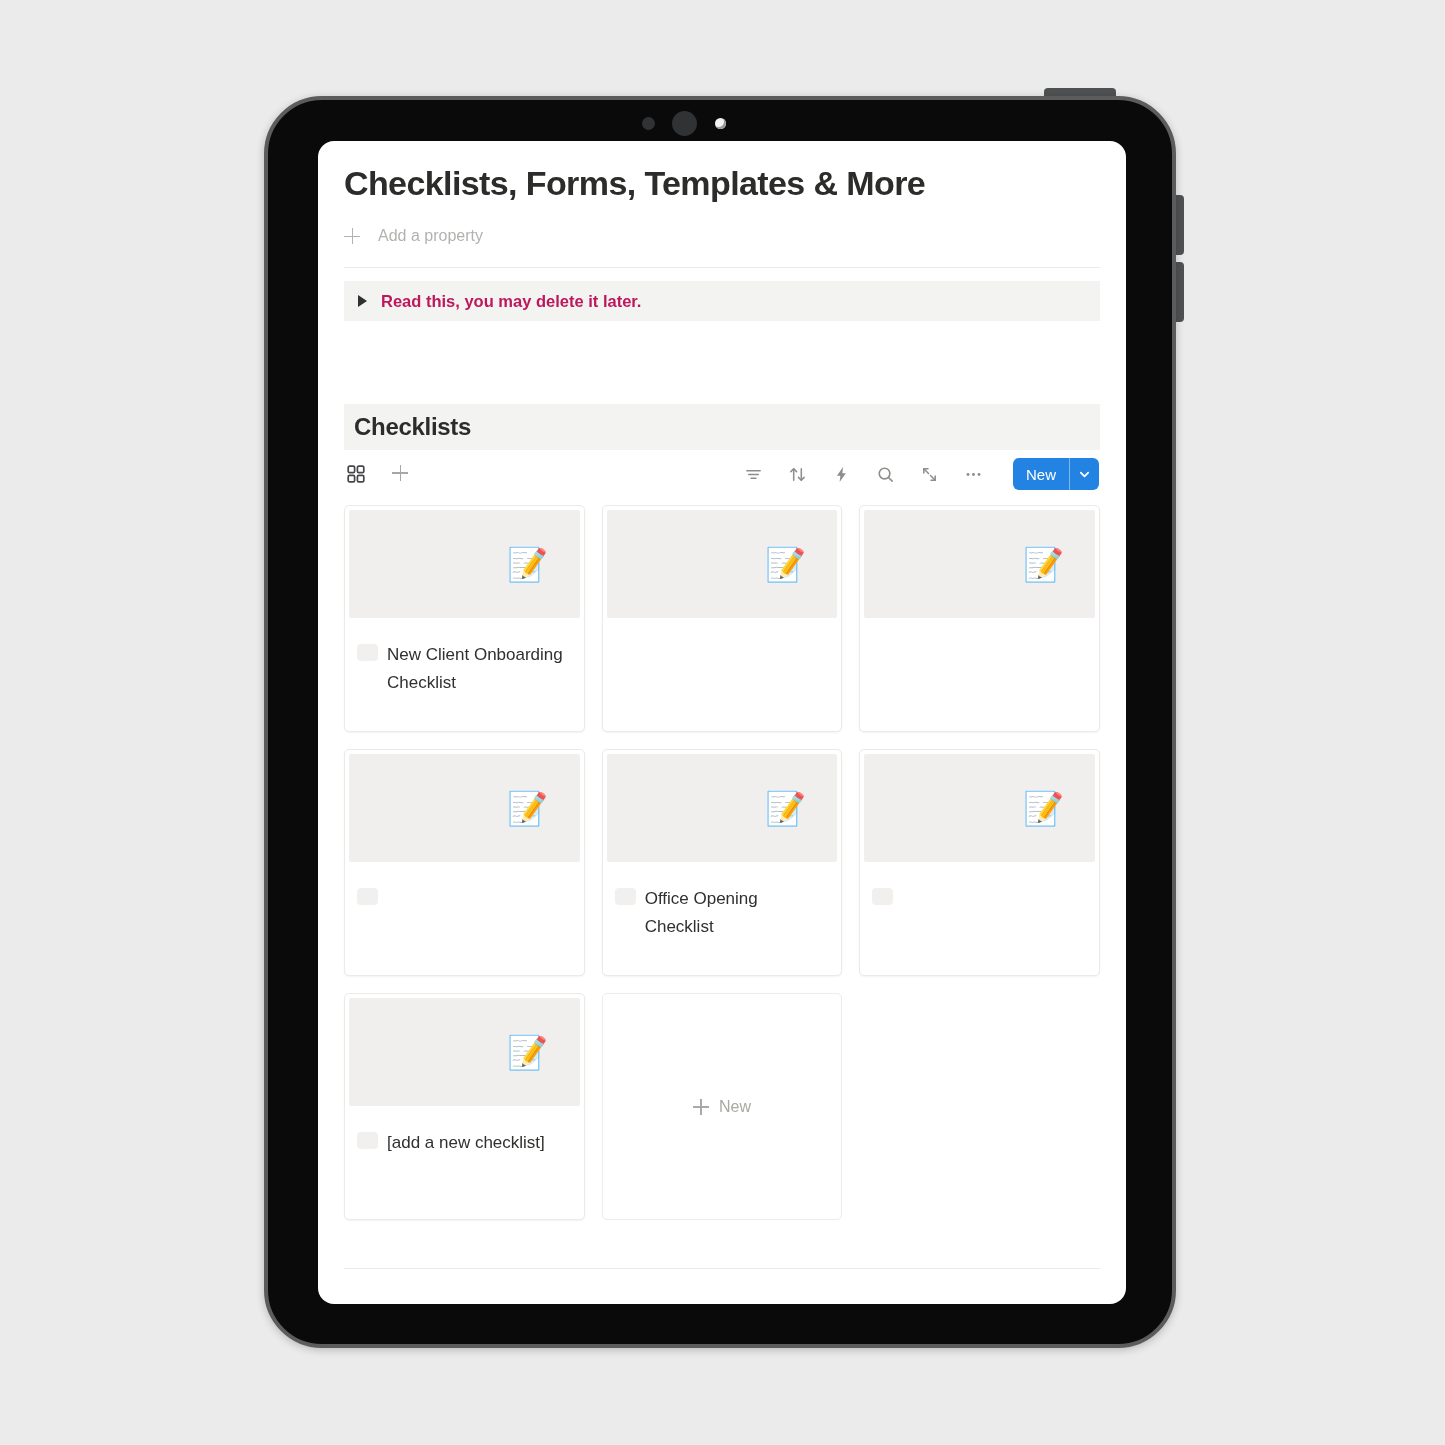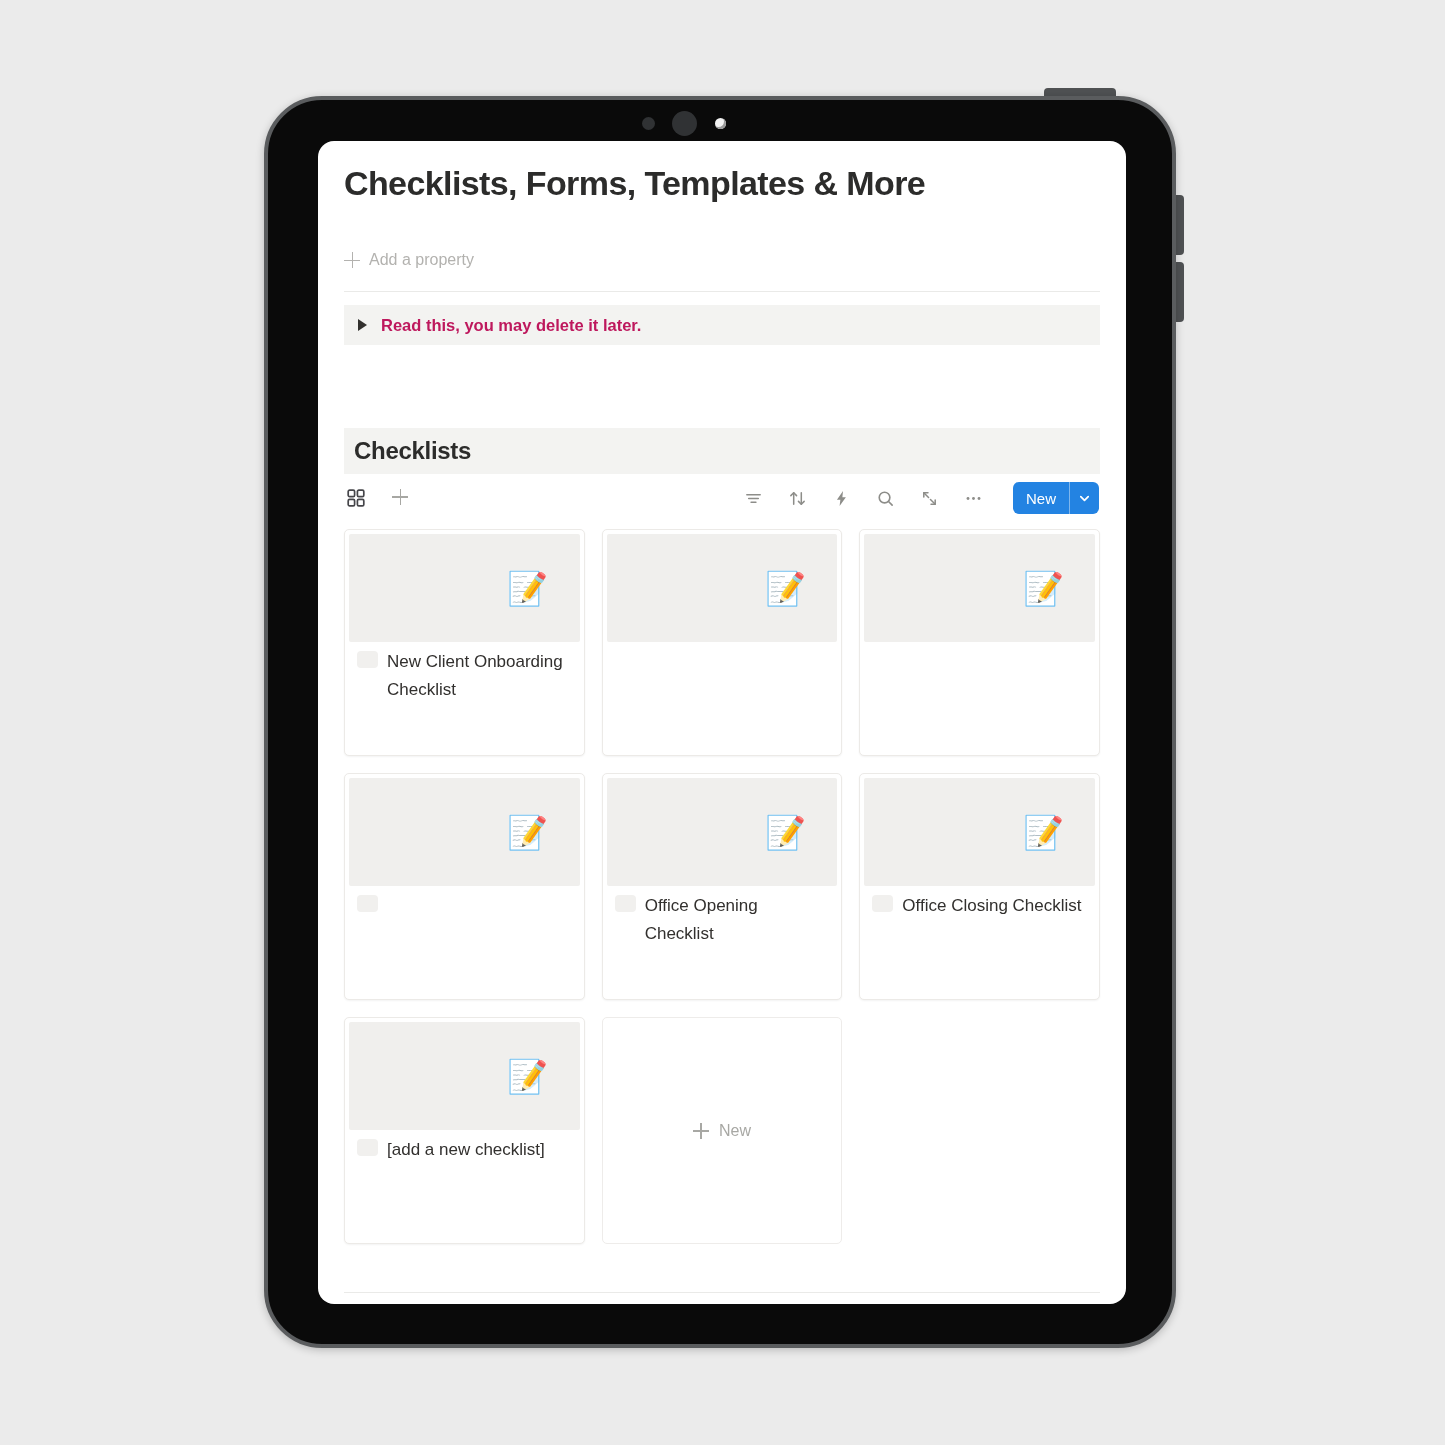--- a/index.html
+++ b/index.html
@@ -71,22 +71,22 @@
   
   #page-title {
     font-size: 34px; font-weight: bold; color: #2c2c2b;
     letter-spacing: -0.6px;
     padding: 22px 0 0 0;
     line-height: 1.18;
   }
 
   
   #add-property-row {
-    display: flex; align-items: center; gap: 9px;
-    margin-top: 44px; height: 26px;
+    display: flex; align-items: center; gap: 18px;
+    margin-top: 20px; height: 26px;
     color: #b3b2af; font-size: 16px;
   }
   .plus-glyph {
     display: inline-block; position: relative;
     width: 16px; height: 16px; flex: 0 0 16px;
   }
   .plus-glyph::before, .plus-glyph::after {
     content: ""; position: absolute; background: currentColor;
   }
   .plus-glyph::before { left: 0; top: 7.5px; width: 16px; height: 1.6px; }
@@ -182,21 +182,21 @@
     position: relative;
     flex: 0 0 auto;
   }
   .card-cover-icon {
     position: absolute;
     right: 31px; top: 50%; transform: translateY(-50%);
     font-size: 33px; line-height: 1;
   }
   .card-body {
     display: flex; gap: 9px;
-    padding: 6px 8px 0 8px;
+    padding: 23px 8px 0 8px;
     flex: 1 1 auto;
   }
   .card-icon-placeholder {
     width: 21px; height: 17px;
     background: #f1f0ee;
     border-radius: 4px;
     flex: 0 0 21px;
     margin-top: 3px;
   }
   .card-title {
@@ -365,21 +365,20 @@
               <span class="card-title">Office Opening Checklist</span>
             </div>
           </div>
 
           <div class="gallery-card">
             <div class="card-cover">
               <span class="card-cover-icon">📝</span>
             </div>
             <div class="card-body">
               <span class="card-icon-placeholder"></span>
-              <span class="card-title">Office Closing Checklist</span>
             </div>
           </div>
 
           <div class="gallery-card">
             <div class="card-cover">
               <span class="card-cover-icon">📝</span>
             </div>
             <div class="card-body">
               <span class="card-icon-placeholder"></span>
               <span class="card-title">[add a new checklist]</span>

